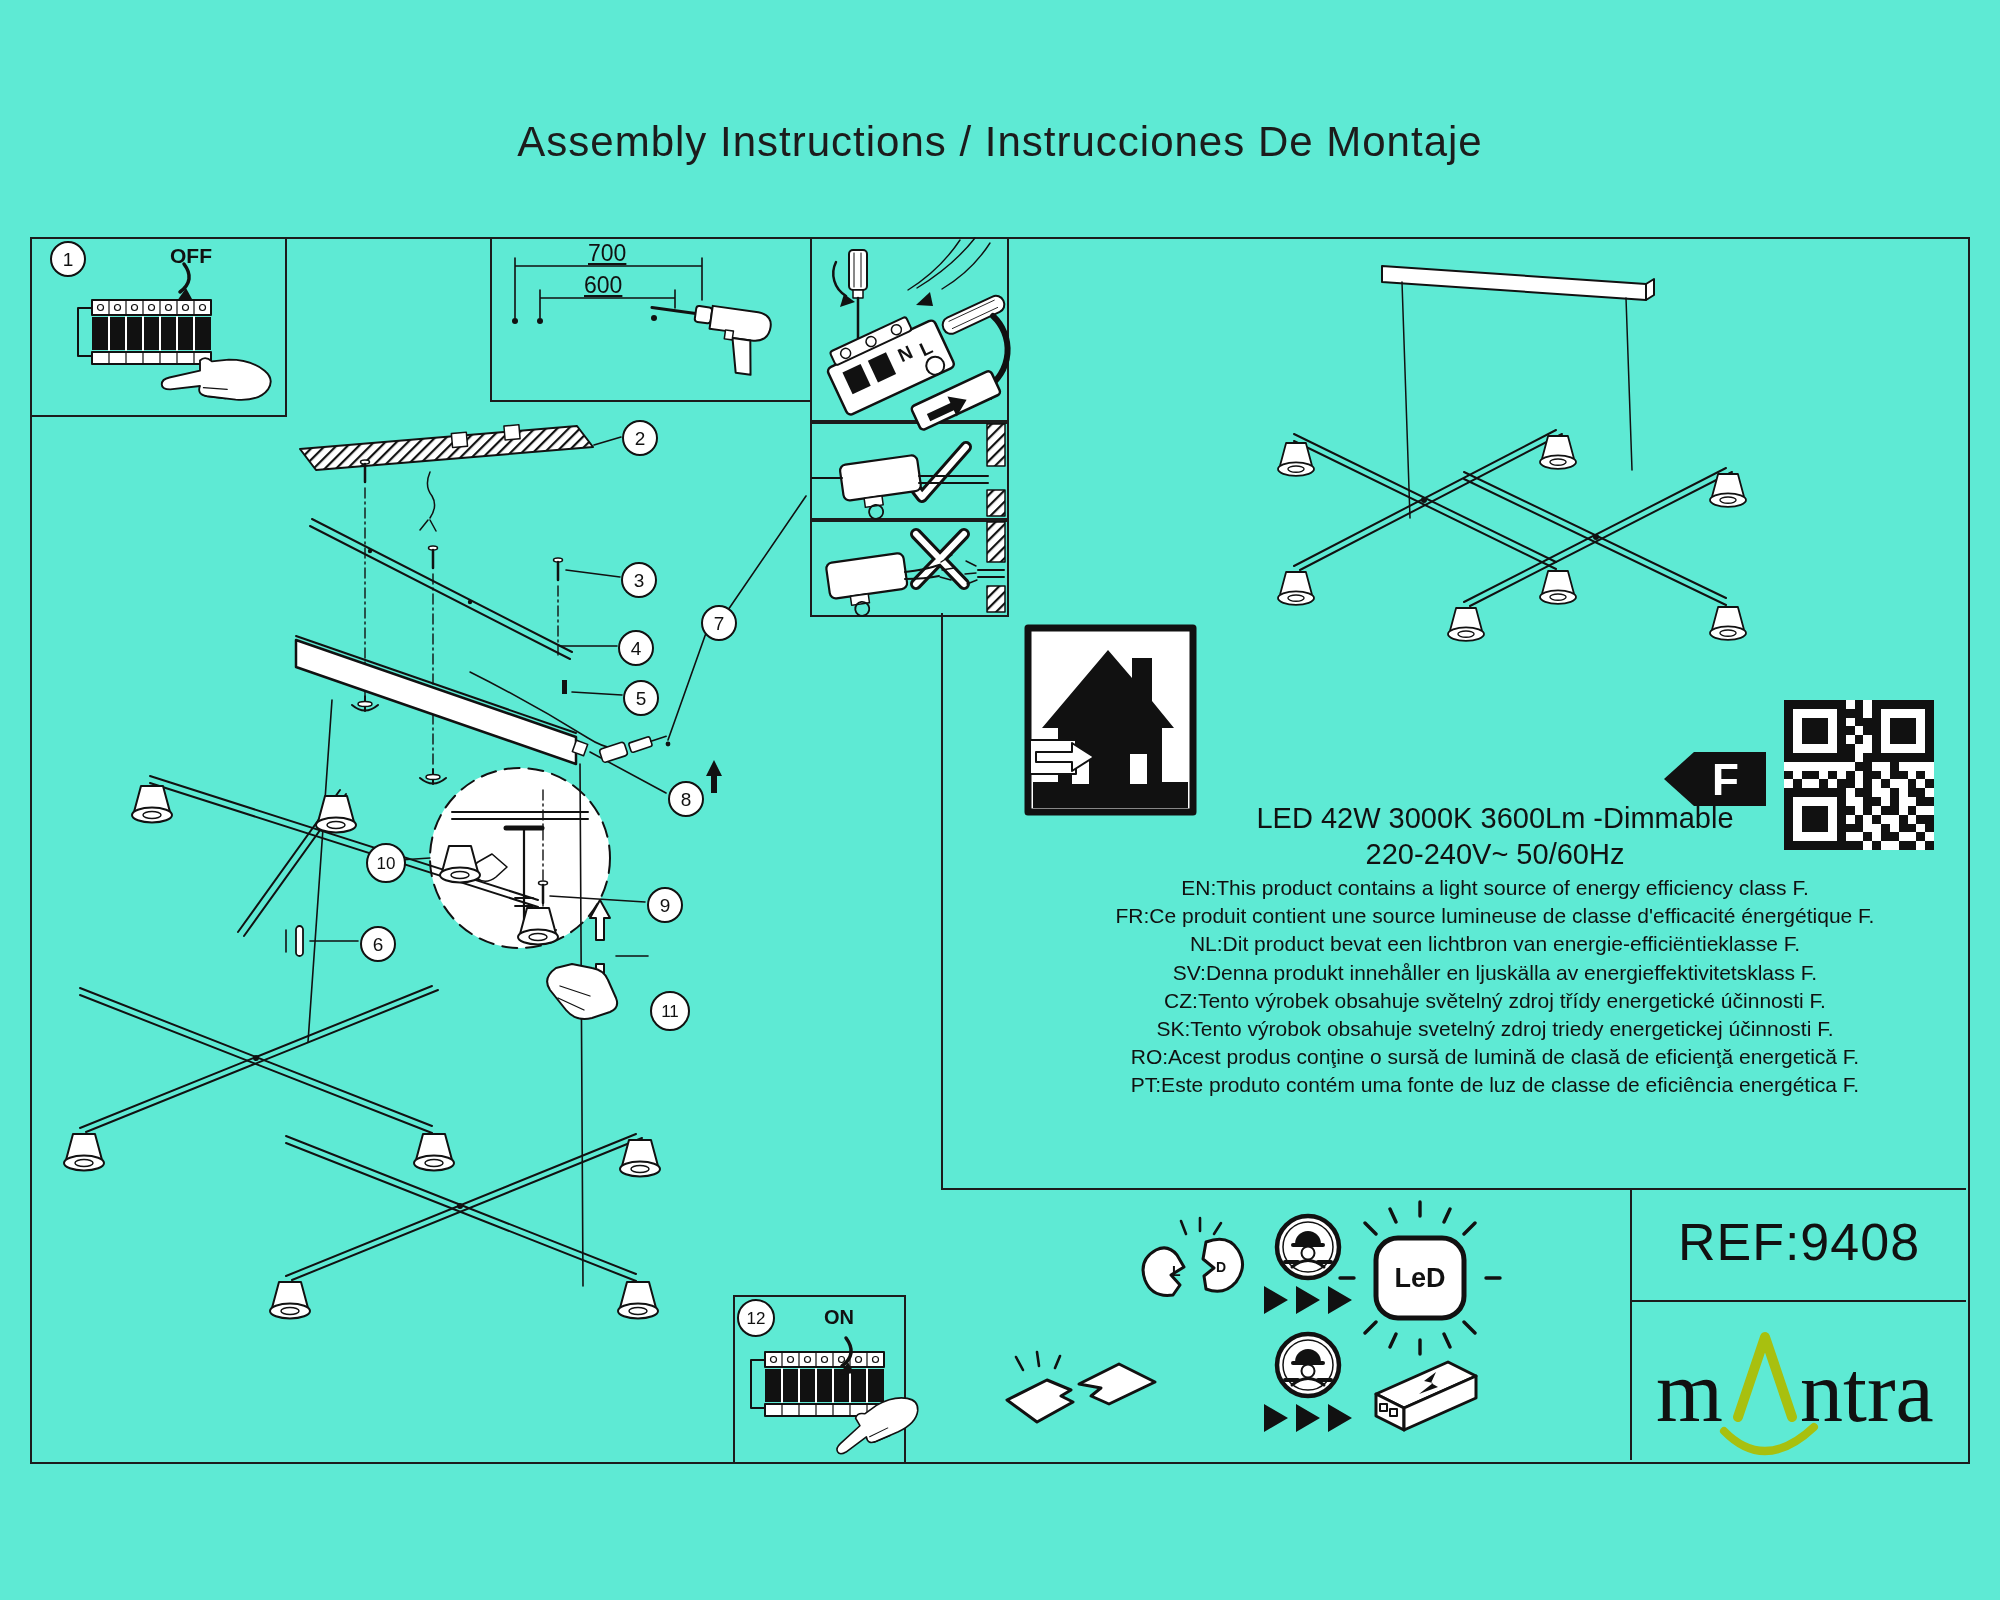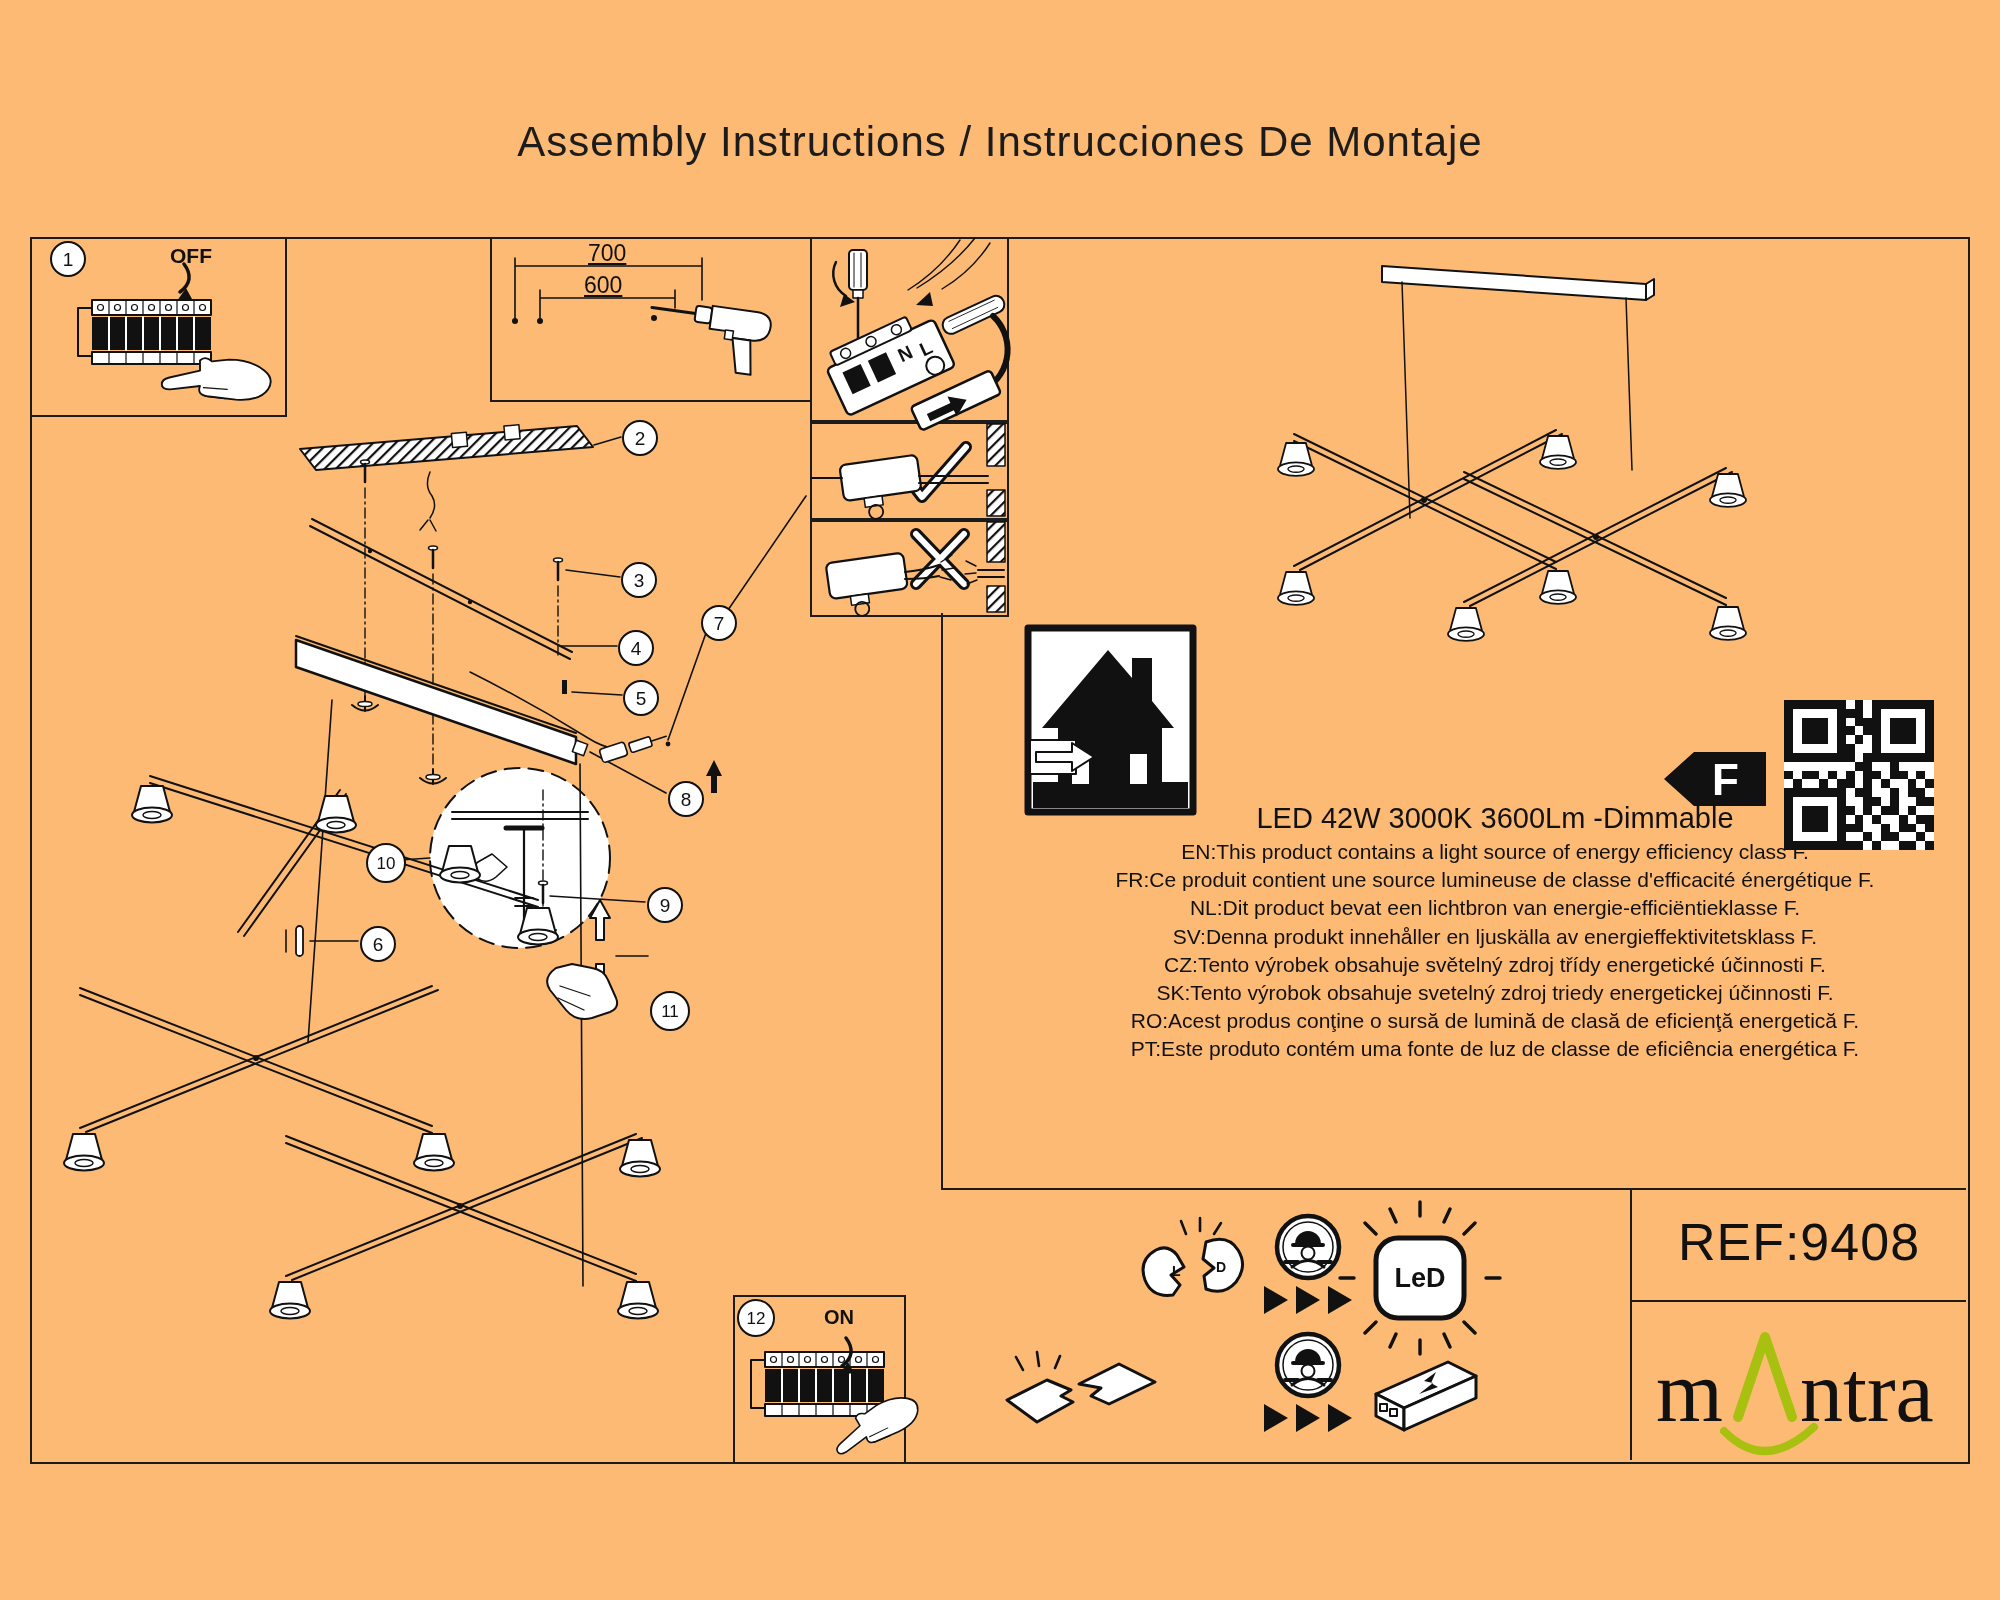--- a/index.html
+++ b/index.html
@@ -1,16 +1,16 @@
 <!DOCTYPE html>
 <html><head>
 <meta charset="utf-8">
 <style>
   html,body{margin:0;padding:0;background:#e8e8e8;}
-  .sheet{position:relative;width:2000px;height:1600px;background:#fdba74;
+  .sheet{position:relative;width:2000px;height:1600px;background:#5eead4;
          font-family:"Liberation Sans",sans-serif;color:#111;overflow:hidden;}
   .abs{position:absolute;}
   .title{width:2000px;top:118px;text-align:center;font-size:42px;color:#1c1c1c;letter-spacing:1px;}
   .frame{left:30px;top:237px;width:1936px;height:1223px;border:2px solid #1c1c1c;}
   .panel{border:2px solid #1c1c1c;background:transparent;}
   .vline{border-left:2px solid #1c1c1c;width:0;}
   .hline{border-top:2px solid #1c1c1c;height:0;}
   .co{position:absolute;border:2px solid #111;border-radius:50%;background:#fff;
       display:flex;align-items:center;justify-content:center;font-size:19px;line-height:1;}
   .co.small{font-size:17px;}
@@ -667,20 +667,21 @@
   <div class="co small" style="left:650px;top:991px;width:36px;height:36px;">11</div>
   <div class="co small" style="left:737px;top:1299px;width:34px;height:34px;">12</div>
 
   <div class="lbl" style="left:170px;top:244px;font-size:21px;">OFF</div>
   <div class="lbl" style="left:824px;top:1306px;font-size:20px;">ON</div>
   <div class="dim" style="left:588px;top:240px;">700</div>
   <div class="dim" style="left:584px;top:272px;">600</div>
 
   <div class="abs specs">
     <div class="specline">LED 42W 3000K 3600Lm -Dimmable</div>
+    <div class="specline">220-240V~  50/60Hz</div>
     <div class="langs">
       <div class="lang">EN:This product contains a light source of energy efficiency class F.</div>
       <div class="lang">FR:Ce produit contient une source lumineuse de classe d'efficacité énergétique F.</div>
       <div class="lang">NL:Dit product bevat een lichtbron van energie-efficiëntieklasse F.</div>
       <div class="lang">SV:Denna produkt innehåller en ljuskälla av energieffektivitetsklass F.</div>
       <div class="lang">CZ:Tento výrobek obsahuje světelný zdroj třídy energetické účinnosti F.</div>
       <div class="lang">SK:Tento výrobok obsahuje svetelný zdroj triedy energetickej účinnosti F.</div>
       <div class="lang">RO:Acest produs conţine o sursă de lumină de clasă de eficienţă energetică F.</div>
       <div class="lang">PT:Este produto contém uma fonte de luz de classe de eficiência energética F.</div>
     </div>

